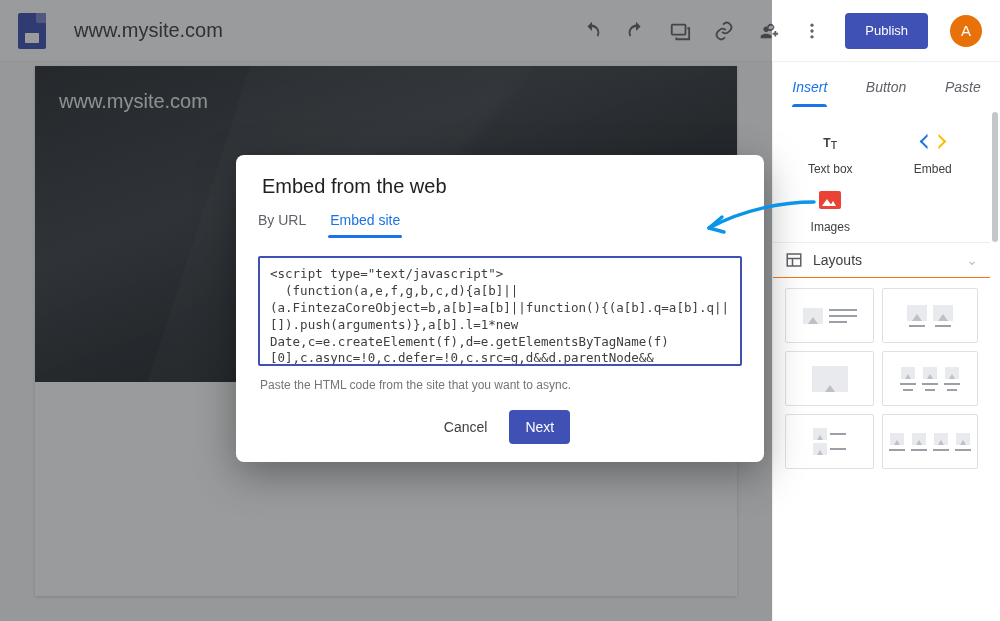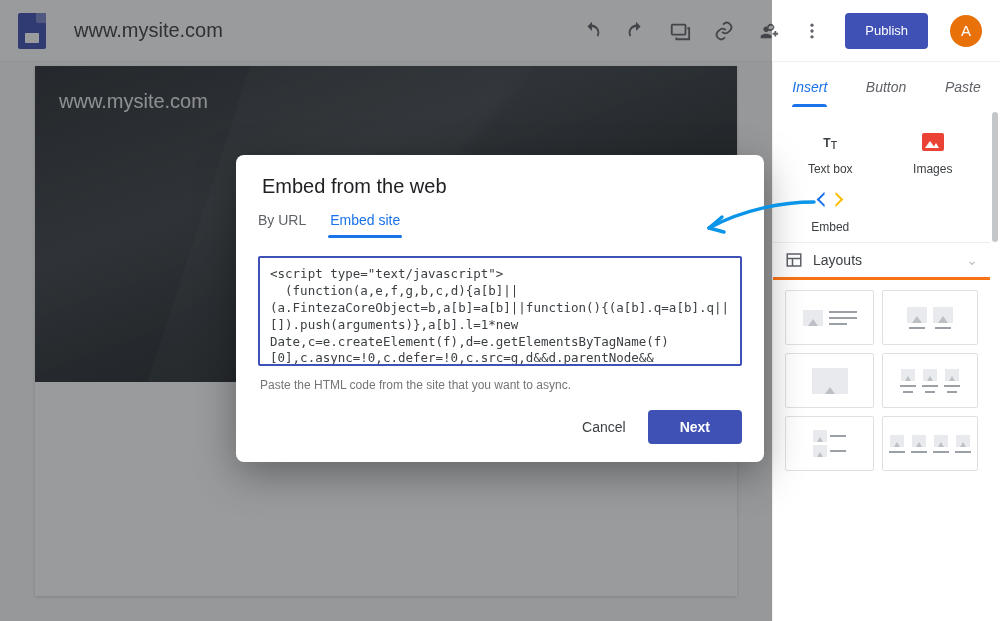--- a/index.html
+++ b/index.html
@@ -135,21 +135,21 @@
   .ic-embed{width:20px;height:14px;position:relative;}
   .ic-embed::before,.ic-embed::after{
     content:"";position:absolute;top:1px;width:7px;height:7px;border:2px solid;transform:rotate(45deg);
   }
   .ic-embed::before{left:-1px;border-color:transparent transparent var(--blue) var(--blue);}
   .ic-embed::after{right:-1px;border-color:#fbbc04 #fbbc04 transparent transparent;}
   .ic-drive{position:relative;width:24px;height:20px;}
   .ic-drive svg{width:24px;height:20px;}
 
   .section-head{
-    display:flex;align-items:center;gap:10px;padding:8px 12px;font-size:14px;color:#3c4043;border-top:1px solid #eceef0;border-bottom:3px solid #f97316;
+    display:flex;align-items:center;gap:10px;padding:8px 12px;font-size:14px;color:#3c4043;border-top:1px solid #eceef0;border-bottom:1px solid #f97316;
   }
   .section-head .ic{width:18px;height:18px;color:#5f6368;}
   .section-head .sp{flex:1;}
   .section-head .chev{color:#bdc1c6;font-size:14px;}
 
   .layouts{
     display:grid;grid-template-columns:1fr 1fr;gap:8px;padding:10px 12px;
   }
   .layout{
     height:55px;border:1px solid #e0e0e0;border-radius:2px;background:#fff;
@@ -184,23 +184,23 @@
   .dlg-tabs{display:flex;gap:24px;margin-bottom:18px;text-align:right;}
   .dlg-tab{font-size:14px;color:#5f6368;padding-bottom:10px;cursor:pointer;position:relative;}
   .dlg-tab.active{color:var(--blue);font-weight:500;}
   .dlg-tab.active::after{content:"";position:absolute;left:-2px;right:-2px;bottom:0;height:3px;background:var(--blue);border-radius:2px;}
   .code-box{
     width:100%;height:110px;border:2px solid #3f51b5;border-radius:2px;
     font-family:Consolas,Menlo,monospace;font-size:12.5px;line-height:1.35;
     padding:8px 10px;resize:none;color:#3c4043;overflow-y:scroll;
   }
   .hint{font-size:12px;color:#757575;margin:8px 2px 0;}
-  .dlg-actions{display:flex;justify-content:flex-end;gap:8px;margin-top:18px;}
+  .dlg-actions{display:flex;justify-content:center;gap:8px;margin-top:18px;}
   .btn-flat{background:none;border:none;color:#3c4043;font-size:14px;font-weight:500;padding:9px 14px;cursor:pointer;border-radius:4px;}
-  .btn-primary{background:#3f51b5;color:#fff;border:none;font-size:14px;font-weight:700;padding:9px 32px;border-radius:4px;cursor:pointer;}
+  .btn-primary{background:#3f51b5;color:#fff;border:none;font-size:14px;font-weight:400;padding:9px 16px;border-radius:4px;cursor:pointer;}
 
   
   .arrow{
     position:absolute;z-index:30;left:694px;top:194px;width:130px;height:50px;pointer-events:none;
   }
 </style>
 </head>
 <body>
 
 <div class="header">
@@ -268,29 +268,29 @@
     <div class="side-scroll">
       <div class="insert-grid">
         <div class="insert-item">
           <div class="ic">
               <span class="ic-text">T</span>
             </div>
           <span>Text box</span>
         </div>
         <div class="insert-item">
           <div class="ic">
-              <div class="ic-img"></div>
-            </div>
-          <span>Images</span>
+              <div class="ic-embed"></div>
+            </div>
+          <span>Embed</span>
         </div>
         <div class="insert-item">
           <div class="ic">
-              <div class="ic-embed"></div>
-            </div>
-          <span>Embed</span>
+              <div class="ic-img"></div>
+            </div>
+          <span>Images</span>
         </div>
       </div>
 
       <div class="section-head">
         <div class="ic">
           <svg viewBox="0 0 24 24" width="18" height="18" fill="none" stroke="#5f6368" stroke-width="2">
               <rect x="3" y="4" width="18" height="16"></rect>
               <path d="M3 10h18M10 10v10"></path>
             </svg>
         </div>

